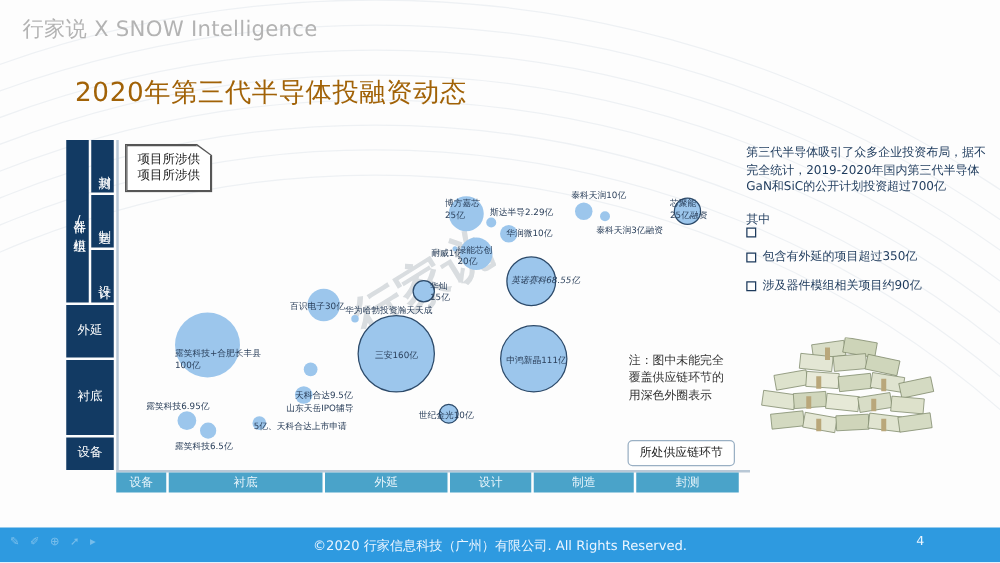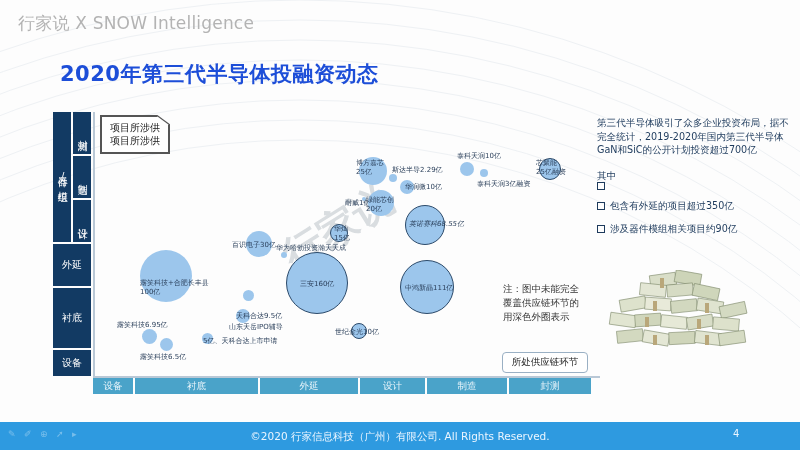--- a/index.html
+++ b/index.html
@@ -1,20 +1,20 @@
 <!DOCTYPE html>
 <html><head>
 <meta charset="utf-8">
 <style>
   * { box-sizing: border-box; margin: 0; padding: 0; }
   html, body { width: 800px; height: 450px; overflow: hidden; background: #ffffff; font-family: "DejaVu Sans", "Liberation Sans", sans-serif; }
   .slide { position: relative; width: 800px; height: 450px; background: #fdfdfd; overflow: hidden; }
   .bg-arcs { position: absolute; inset: 0; pointer-events: none; }
   .brand { position: absolute; left: 18px; top: 12px; font-size: 17px; color: #b3b3b3; letter-spacing: 0.2px; }
-  .title { position: absolute; left: 60px; top: 60px; font-size: 21px; font-weight: bold; color: #1d4ed8; letter-spacing: 0.5px; }
+  .title { position: absolute; left: 60px; top: 60px; font-size: 21px; font-weight: normal; color: #a16207; letter-spacing: 0.5px; }
 
   
   .laxis { position: absolute; left: 53px; top: 112px; width: 38px; height: 264px; }
   .lcell { position: absolute; background: #123a63; color: #ffffff; font-size: 10px; display: flex; align-items: center; justify-content: center; text-align: center; line-height: 1.25; }
   .vtext { writing-mode: vertical-rl; text-orientation: upright; letter-spacing: 1px; }
 
   
   .frame { position: absolute; left: 93px; top: 112px; width: 507px; height: 266px; border-left: 2px solid #b9c8d6; border-bottom: 2px solid #b9c8d6; }
   .bubble-layer { position: absolute; left: 0; top: 0; width: 800px; height: 450px; pointer-events: none; }
   .bubble { position: absolute; border-radius: 50%; background: #9cc6ec; pointer-events: auto; }
@@ -112,21 +112,21 @@
     <div class="bubble" style="left:246px;top:231px;width:26px;height:26px;"></div>
     <div class="blabel" style="left:232px;top:241px;">百识电子30亿</div>
 
     <div class="bubble" style="left:281px;top:252px;width:6px;height:6px;"></div>
     <div class="blabel" style="left:276px;top:244px;">华为哈勃投资瀚天天成</div>
 
     <div class="bubble outlined" style="left:286px;top:252px;width:62px;height:62px;"></div>
     <div class="blabel" style="left:300px;top:280px;">三安160亿</div>
 
     <div class="bubble outlined" style="left:330px;top:224px;width:18px;height:18px;"></div>
-    <div class="blabel" style="left:334px;top:225px;width:16px;"><span>华灿</span><br><span>15亿</span></div>
+    <div class="blabel" style="left:344px;top:225px;width:16px;"><span>华灿</span><br><span>15亿</span></div>
 
     <div class="bubble outlined" style="left:351px;top:323px;width:16px;height:16px;"></div>
     <div class="blabel" style="left:335px;top:328px;">世纪金光10亿</div>
 
     <div class="bubble" style="left:359px;top:157px;width:28px;height:28px;"></div>
     <div class="blabel" style="left:356px;top:159px;width:34px;"><span>博方嘉芯</span><br><span>25亿</span></div>
 
     <div class="bubble" style="left:389px;top:174px;width:8px;height:8px;"></div>
     <div class="blabel" style="left:392px;top:166px;">斯达半导2.29亿</div>
 

